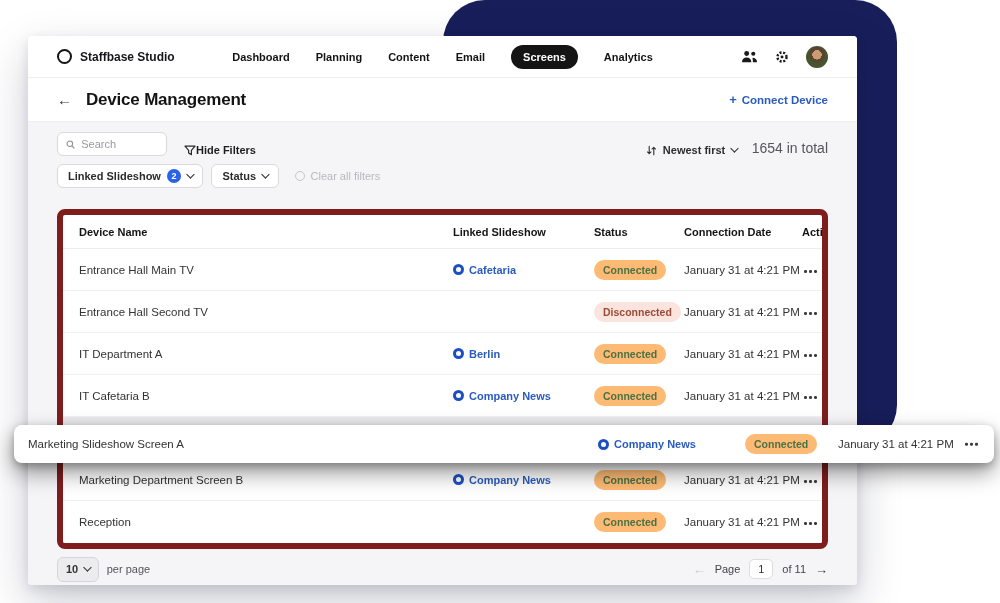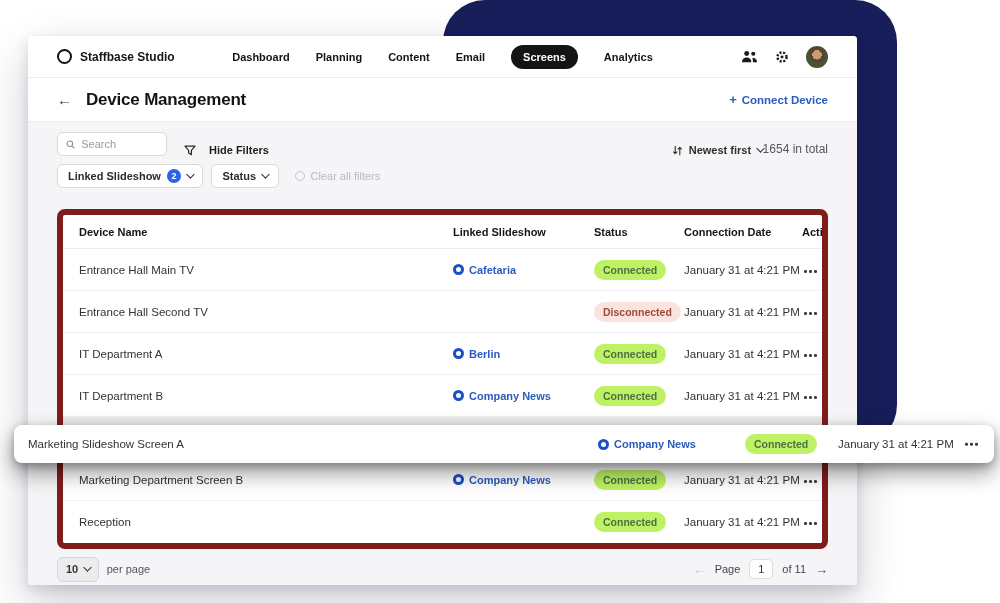--- a/index.html
+++ b/index.html
@@ -40,25 +40,25 @@
 
   
   .cardbody { flex:1; background:#f5f5f7; padding:4px 29px 0; display:flex; flex-direction:column; }
 
   .toolbar { display:flex; align-items:flex-end; height:26px; margin-top:4px; }
   .search { width:110px; height:24px; background:#fff; border:1px solid #d9d9dd; border-radius:6px;
             display:flex; align-items:center; padding:0 8px; gap:6px; }
   .search input { border:none; outline:none; width:100%; font-size:11px; color:#333; background:transparent;
                   font-family:"Liberation Sans", sans-serif; }
   .search input::placeholder { color:#9a9aa0; }
-  .hidefilters { margin-left:17px; display:flex; align-items:center; gap:13px; font-size:11px; font-weight:700;
+  .hidefilters { margin-left:17px; display:flex; align-items:center; gap:0; font-size:11px; font-weight:700;
                  color:#1e1e1e; background:none; border:none; cursor:pointer; font-family:inherit; }
   .sortbtn { margin-left:auto; display:flex; align-items:center; gap:6px; font-size:11px; font-weight:600;
              color:#2e2e2e; background:none; border:none; cursor:pointer; font-family:inherit; }
-  .total { font-size:12px; color:#55555a; }
+  .total { margin-left:15px; font-size:14px; color:#55555a; }
 
   .chips { display:flex; align-items:center; gap:8px; margin-top:8px; height:24px; }
   .chip { height:24px; background:#fff; border:1px solid #d9d9dd; border-radius:6px; display:flex;
           align-items:center; gap:6px; padding:0 10px; font-size:11px; font-weight:600; color:#2b2b2b;
           cursor:pointer; font-family:inherit; }
   .count { width:14px; height:14px; border-radius:50%; background:#2a63e8; color:#fff; font-size:9px;
            font-weight:700; display:flex; align-items:center; justify-content:center; }
   .clearbtn { display:flex; align-items:center; gap:6px; color:#b9b9bd; font-size:11px; background:none;
               border:none; margin-left:8px; cursor:pointer; font-family:inherit; }
   .ring { width:10px; height:10px; border:1.4px solid #c6c6ca; border-radius:50%; }
@@ -72,21 +72,21 @@
   .thead { height:34px; font-size:11px; font-weight:700; color:#141414; border-bottom:1px solid #ececec; }
   .trow { height:42px; font-size:11.5px; color:#333; border-bottom:1px solid #f0f0f0; background:#fff; }
   .trow:last-child { border-bottom:none; }
   .cname { padding-left:16px; }
   .cact { text-align:right; padding-right:12px; }
   .slink { display:flex; align-items:center; gap:5px; color:#2a5cbe; font-weight:700; font-size:11px;
            cursor:pointer; text-decoration:none; }
   .sicon { width:11px; height:11px; border-radius:50%; background:#1d4fc4; position:relative; flex:none; }
   .sicon::after { content:""; position:absolute; inset:3px; background:#fff; border-radius:50%; }
   .badge { display:inline-block; padding:4px 9px; border-radius:999px; font-size:10.5px; font-weight:600; }
-  .badge.ok  { background:#bef264; color:#4b7144; }
+  .badge.ok  { background:#fdba74; color:#4b7144; }
   .badge.bad { background:#fbe4de; color:#9a4b37; }
   .dots { display:inline-flex; align-items:center; gap:2.5px; cursor:pointer; padding:4px 2px; }
   .dots i { width:2.6px; height:2.6px; background:#3a3a3a; border-radius:50%; display:block; }
   .slot { height:42px; background:#e9e9eb; border-bottom:1px solid #efefef; }
 
   
   .pager { display:flex; align-items:center; margin-top:7px; height:26px; font-size:11px; color:#45454a; }
   .perpage { height:25px; background:#ececee; border:1px solid #d6d6da; border-radius:6px; display:flex;
              align-items:center; gap:6px; padding:0 8px; font-size:11px; font-weight:600; color:#333;
              cursor:pointer; font-family:inherit; }
@@ -260,21 +260,21 @@
     <span><span class="badge ok">Connected</span></span>
     <span>January 31 at 4:21 PM</span>
     <span class="cact"><span class="dots">
                   <i></i>
                   <i></i>
                   <i></i>
                 </span></span>
   </div>
 
   <div class="trow">
-    <span class="cname">IT Department B</span>
+    <span class="cname">IT Cafetaria B</span>
     <span>
       <a class="slink">
         <i class="sicon"></i>
         <span>Company News</span>
       </a>
     </span>
     <span><span class="badge ok">Connected</span></span>
     <span>January 31 at 4:21 PM</span>
     <span class="cact"><span class="dots">
                   <i></i>

